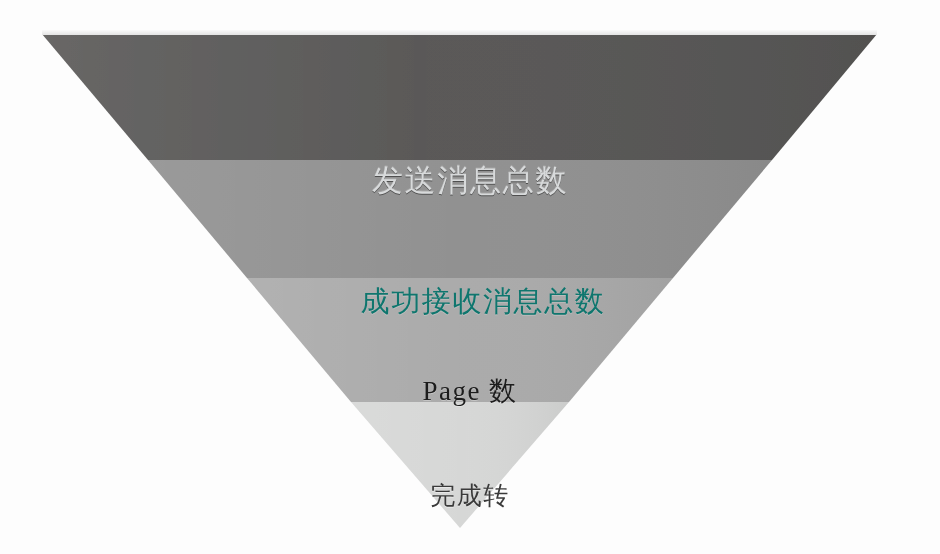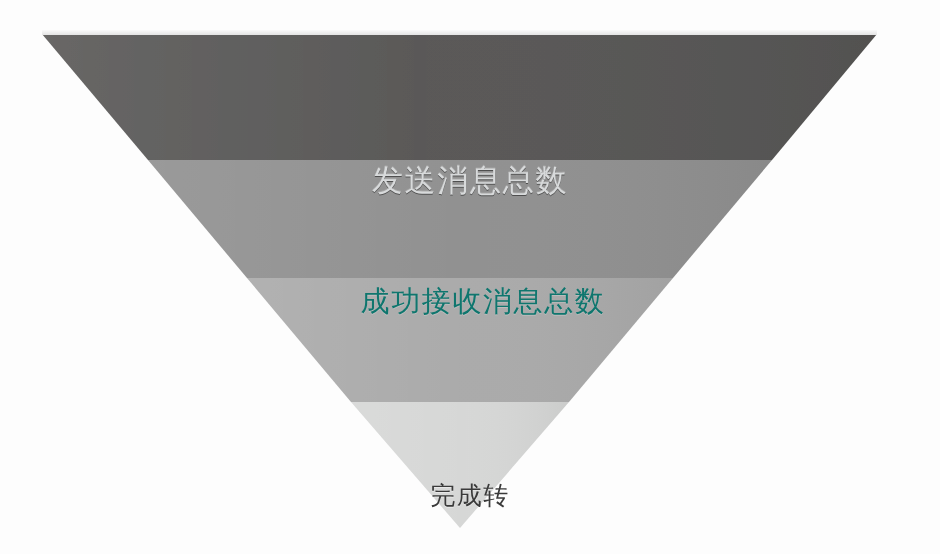--- a/index.html
+++ b/index.html
@@ -133,20 +133,21 @@
 
     <div class="stage-label s1 blur-soft" id="label-1" style="left: 0px; width: 940px; top: 79px; color: rgb(216, 218, 219);">
       <span class="line">发送消息总数</span>
     </div>
 
     <div class="stage-label s2 blur-soft" id="label-2" style="left: 13px; width: 940px; top: 205px; color: #0f766e;">
       <span class="line">成功接收消息总数</span>
     </div>
 
     <div class="stage-label s3 blur-soft" id="label-3" style="left: 0px; width: 940px; top: 303px; color: rgb(29, 29, 29);">
+      <span class="line">Page 数</span>
     </div>
 
     <div class="stage-label s4 blur-soft" id="label-4" style="left: 0px; width: 940px; top: 413px; color: rgb(58, 58, 58);">
       <span class="line">完成转</span>
       
     </div>
 
   </div>
 </div>
 

